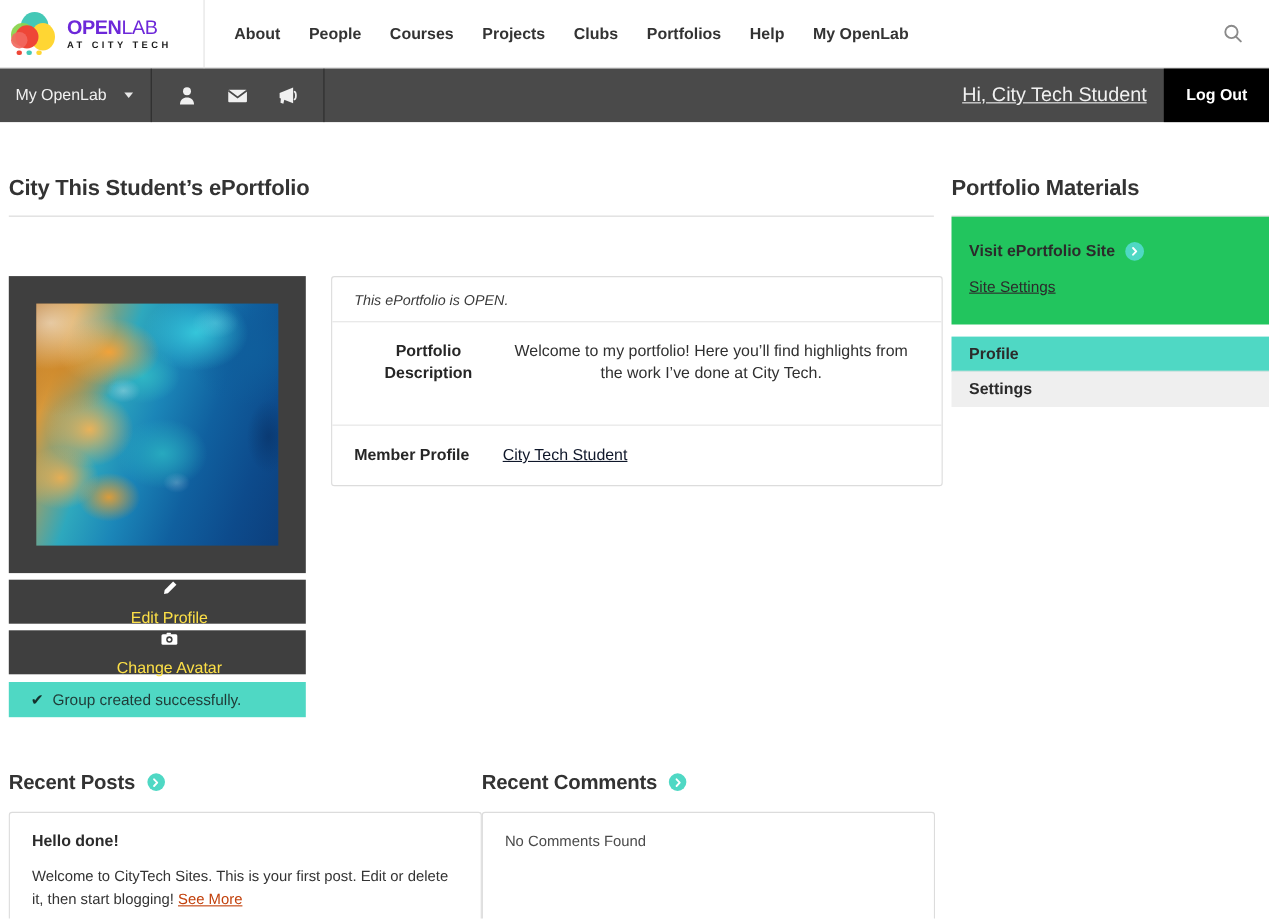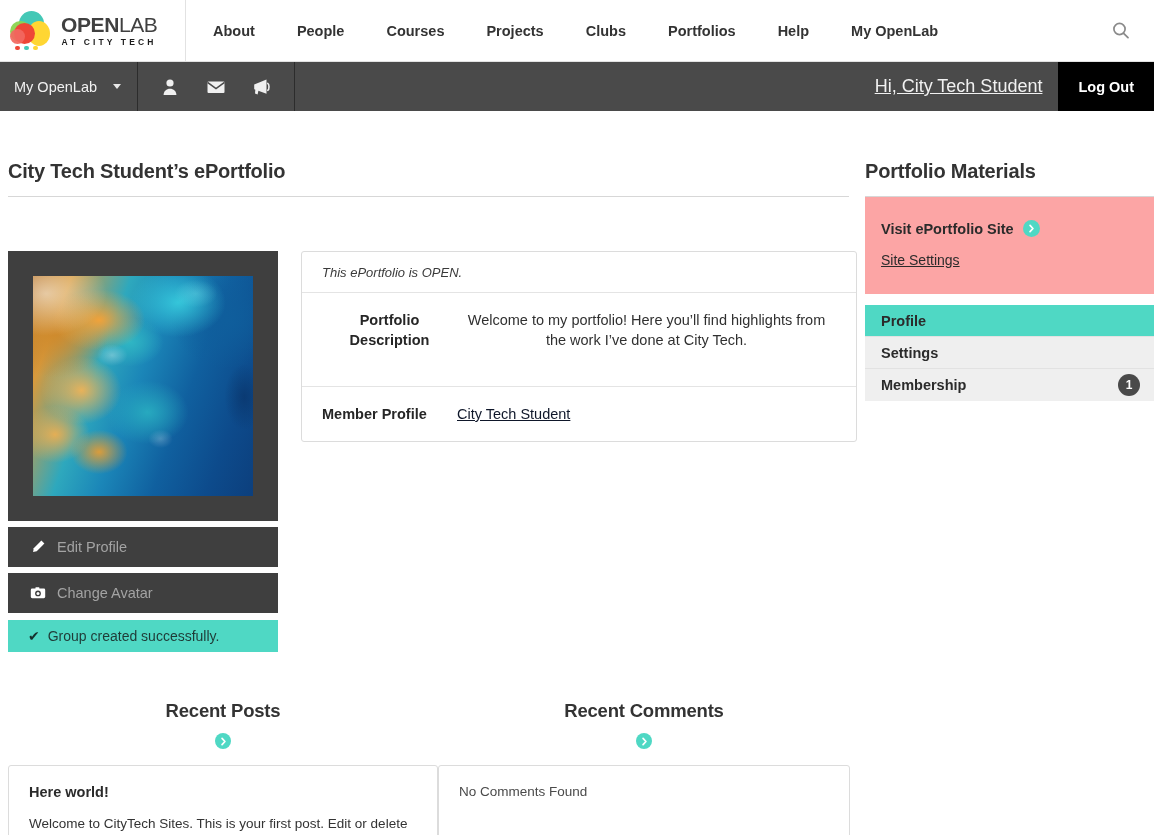--- a/index.html
+++ b/index.html
@@ -48,40 +48,40 @@
   .lc-green  { width: 21px; height: 21px; background: #8bd44f; left: 2px;  top: 12px; opacity: .95;}
   .lc-yellow { width: 22px; height: 25px; background: #ffd633; left: 20px; top: 12px; border-radius: 50% 50% 45% 45%;}
   .lc-red    { width: 21px; height: 21px; background: #ee4637; left: 6px;  top: 14px; }
   .lc-pink   { width: 15px; height: 15px; background: #f2685f; left: 2px;  top: 20px; opacity:.92;}
   .lc-d1 { width: 4.5px; height: 4.5px; background: #ee4637; left: 7px;  top: 37px; }
   .lc-d2 { width: 4.5px; height: 4.5px; background: #44c8b6; left: 16px; top: 37px; }
   .lc-d3 { width: 4.5px; height: 4.5px; background: #ffd633; left: 25px; top: 37px; }
 
   .logo-text { margin-left: 9px; line-height: 1; }
   .logo-word {
-    font-size: 21px;
+    font-size: 18px;
     letter-spacing: -0.4px;
-    color: #404040;
+    color: #6d28d9;
     font-weight: 400;
   }
   .logo-word b { font-weight: 700; }
   .logo-sub {
     font-size: 8.5px;
     letter-spacing: 3.1px;
     color: #1c1c1c;
     font-weight: 700;
     margin-top: 3px;
     text-align: right;
     padding-right: 1px;
   }
 
   .main-nav {
     display: flex;
     align-items: center;
-    gap: 16px;
+    gap: 0;
     margin-left: 14px;
   }
   .main-nav a {
     font-size: 14.5px;
     font-weight: 700;
     color: #333333;
     text-decoration: none;
     padding: 0 13px;
     white-space: nowrap;
   }
@@ -215,28 +215,29 @@
       radial-gradient(ellipse 10% 7% at 36% 36%, rgba(255,255,255,.30) 0%, rgba(255,255,255,0) 70%),
       radial-gradient(ellipse 8% 6% at 58% 74%,  rgba(255,255,255,.22) 0%, rgba(255,255,255,0) 70%),
       radial-gradient(ellipse 14% 9% at 74% 8%,  rgba(120,230,240,.35) 0%, rgba(120,230,240,0) 70%),
       radial-gradient(ellipse 12% 20% at 96% 55%, rgba(8,45,95,.55) 0%, rgba(8,45,95,0) 75%);
   }
 
   .panel-btn {
     width: 270px;
     height: 40px;
     background: #3f3f3f;
-    color: #a3a3a3;
+    color: #fde047;
     display: flex;
     align-items: center;
     gap: 11px;
     padding-left: 22px;
     font-size: 14.5px;
     margin-top: 6px;
     cursor: pointer;
+    flex-direction: column;
   }
   .panel-btn .ic { width: 16px; height: 16px; display: block; }
 
   .notice {
     width: 270px;
     height: 32px;
     background: #4fd8c4;
     color: #1f3b37;
     display: flex;
     align-items: center;
@@ -290,21 +291,21 @@
     font-weight: 700;
     color: #333333;
     padding-top: 49px;
     letter-spacing: -0.2px;
   }
   .side-rule {
     margin-top: 13px;
     border-top: 1px solid #d7d7d7;
   }
   .side-card {
-    background: #fca5a5;
+    background: #22c55e;
     padding: 23px 0 25px 16px;
   }
   .visit-row {
     display: flex;
     align-items: center;
     gap: 9px;
     font-size: 14.5px;
     font-weight: 700;
     color: #2b2b2b;
     cursor: pointer;
@@ -359,21 +360,20 @@
 
   .sec-head {
     display: flex;
     align-items: center;
     gap: 11px;
     font-size: 18.5px;
     font-weight: 700;
     color: #333333;
     margin-bottom: 16px;
     letter-spacing: -0.2px;
-    flex-direction: column;
   }
   .sec-head .arrow-circle { width: 16px; height: 16px; }
 
   .card {
     border: 1px solid #dcdcdc;
     border-radius: 3px;
     background: #ffffff;
     height: 124px;
     padding: 18px 20px 0 20px;
   }
@@ -466,21 +466,21 @@
   <div class="ab-spacer"></div>
 
   <div class="ab-greet">Hi, City Tech Student</div>
   <div class="ab-logout">Log Out</div>
 </div>
 
 <div class="page">
   <div class="cols">
 
     <div class="col-left">
-      <h1 class="page-title">City Tech Student’s ePortfolio</h1>
+      <h1 class="page-title">City This Student’s ePortfolio</h1>
       <div class="title-rule"></div>
 
       <div class="profile-row">
 
         <div class="avatar-panel">
           <div class="avatar-box">
             <div class="avatar-img"></div>
           </div>
 
           <div class="panel-btn">
@@ -532,21 +532,21 @@
         <div class="bcol-posts">
           <div class="sec-head">
             <span>Recent Posts</span>
             <span class="arrow-circle">
               <svg width="9" height="9" viewBox="0 0 10 10">
                   <path d="M3.4 1.6L6.6 5 3.4 8.4" fill="none" stroke="#ffffff" stroke-width="1.9" stroke-linecap="round" stroke-linejoin="round"></path>
                 </svg>
             </span>
           </div>
           <div class="card">
-            <div class="post-title">Here world!</div>
+            <div class="post-title">Hello done!</div>
             <div class="post-body"><span>Welcome to CityTech Sites. This is your first post. Edit or delete it, then start blogging! </span><a href="#">See More</a></div>
           </div>
         </div>
 
         <div class="bcol-comments">
           <div class="sec-head">
             <span>Recent Comments</span>
             <span class="arrow-circle">
               <svg width="9" height="9" viewBox="0 0 10 10">
                   <path d="M3.4 1.6L6.6 5 3.4 8.4" fill="none" stroke="#ffffff" stroke-width="1.9" stroke-linecap="round" stroke-linejoin="round"></path>
@@ -576,21 +576,17 @@
         <a class="dash-link" href="#">Site Settings</a>
       </div>
 
       <div class="side-menu">
         <div class="side-menu-item active">
           <span class="lbl">Profile</span>
         </div>
         <div class="side-menu-item">
           <span class="lbl">Settings</span>
         </div>
-        <div class="side-menu-item">
-          <span class="lbl">Membership</span>
-          <span class="badge">1</span>
-        </div>
       </div>
     </div>
 
   </div>
 </div>
 
 </body></html>

